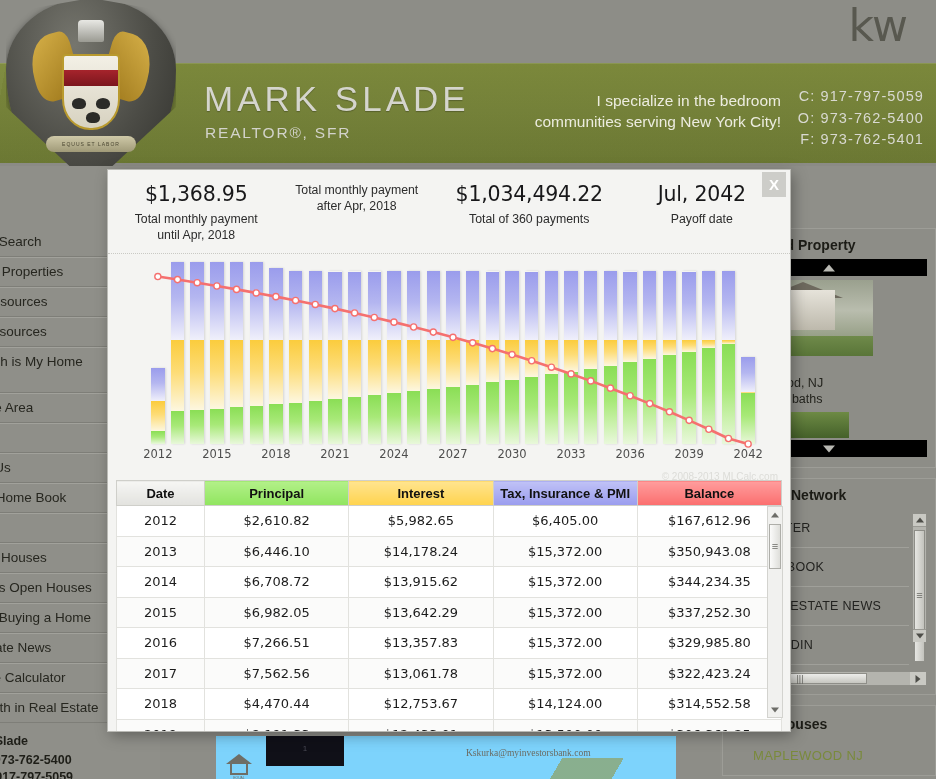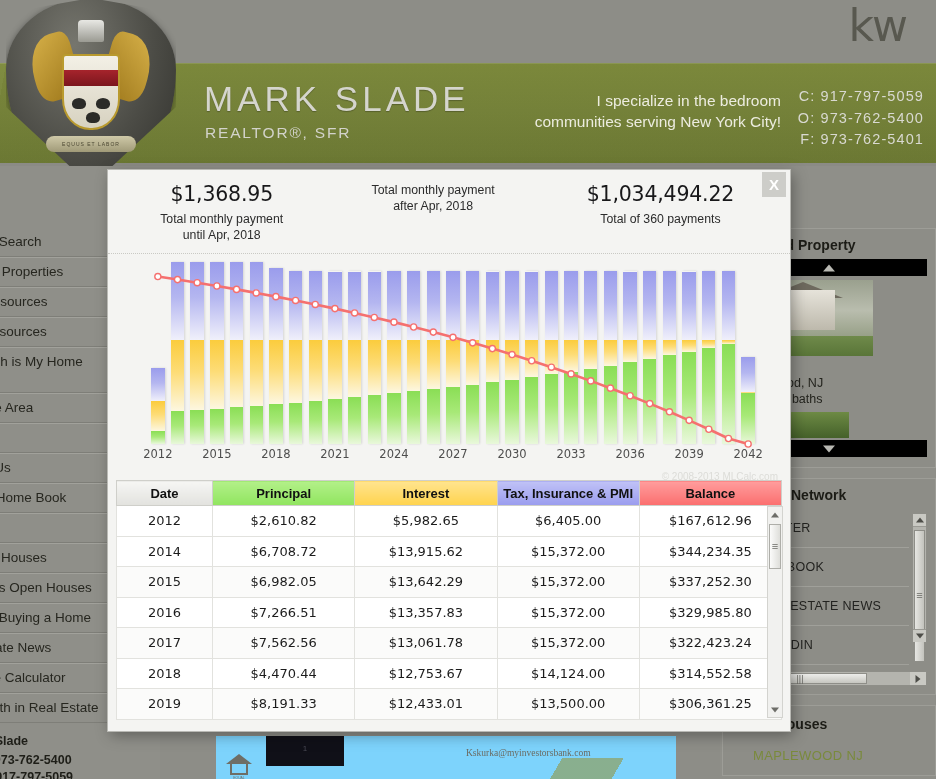--- a/index.html
+++ b/index.html
@@ -315,21 +315,21 @@
     position: absolute; right: 12px; bottom: -6px; font-size: 10px; color: #dcdcd8;
   }
 
   
   .tbl-wrap { position: relative; margin: 4px 8px 0 8px; }
   table.amort { width: 100%; border-collapse: collapse; table-layout: fixed; }
   table.amort th {
     font-size: 13px; font-weight: bold; color: #111; height: 25px;
     border: 1px solid #cfcfca; font-family:"Liberation Sans", sans-serif;
   }
-  th.c-date { background: linear-gradient(#f6f6f4,#e2e2de); width: 96px; margin-top: 26px; }
+  th.c-date { background: linear-gradient(#f6f6f4,#e2e2de); width: 88px; margin-top: 26px; }
   th.c-prin { background: linear-gradient(#b3f089,#90e55f); }
   th.c-int  { background: linear-gradient(#ffe48f,#ffd34d); }
   th.c-tax  { background: linear-gradient(#c0c2f6,#9a9cee); }
   th.c-bal  { background: linear-gradient(#ff9d9d,#fb6e6e); }
   table.amort td {
     font-size: 13px; color: #1c1c1c; text-align: center; height: 30.5px;
     border: 1px solid #e2e2de; background: #fff;
     font-family: "DejaVu Sans", sans-serif;
   }
   table.amort tr.alt td { background: #fbfbfa; }
@@ -496,20 +496,26 @@
       <div class="sum-cell">
         <div class="sum-lbl">
           <div>Total monthly payment</div>
           <div>after Apr, 2018</div>
         </div>
       </div>
       <div class="sum-cell wide">
         <div class="sum-val">$1,034,494.22</div>
         <div class="sum-lbl">
           <div>Total of 360 payments</div>
+        </div>
+      </div>
+      <div class="sum-cell">
+        <div class="sum-val">Jul, 2042</div>
+        <div class="sum-lbl">
+          <div>Payoff date</div>
         </div>
       </div>
     </div>
 
     <div class="chart-wrap">
       <div class="chart-area">
         <div class="bars" id="bars">
             <div class="barslot">
               <div class="bar" style="height: 41.6667%;">
                 <div class="seg-green" style="flex: 0 0 17.4072%;"></div>
@@ -792,20 +798,27 @@
             <th class="c-bal">Balance</th>
           </tr>
         </thead>
         <tbody id="tbody">
             <tr>
               <td>2012</td>
               <td>$2,610.82</td>
               <td>$5,982.65</td>
               <td>$6,405.00</td>
               <td>$167,612.96</td>
+            </tr>
+            <tr class="alt">
+              <td>2013</td>
+              <td>$6,446.10</td>
+              <td>$14,178.24</td>
+              <td>$15,372.00</td>
+              <td>$350,943.08</td>
             </tr>
             <tr>
               <td>2014</td>
               <td>$6,708.72</td>
               <td>$13,915.62</td>
               <td>$15,372.00</td>
               <td>$344,234.35</td>
             </tr>
             <tr class="alt">
               <td>2015</td>

